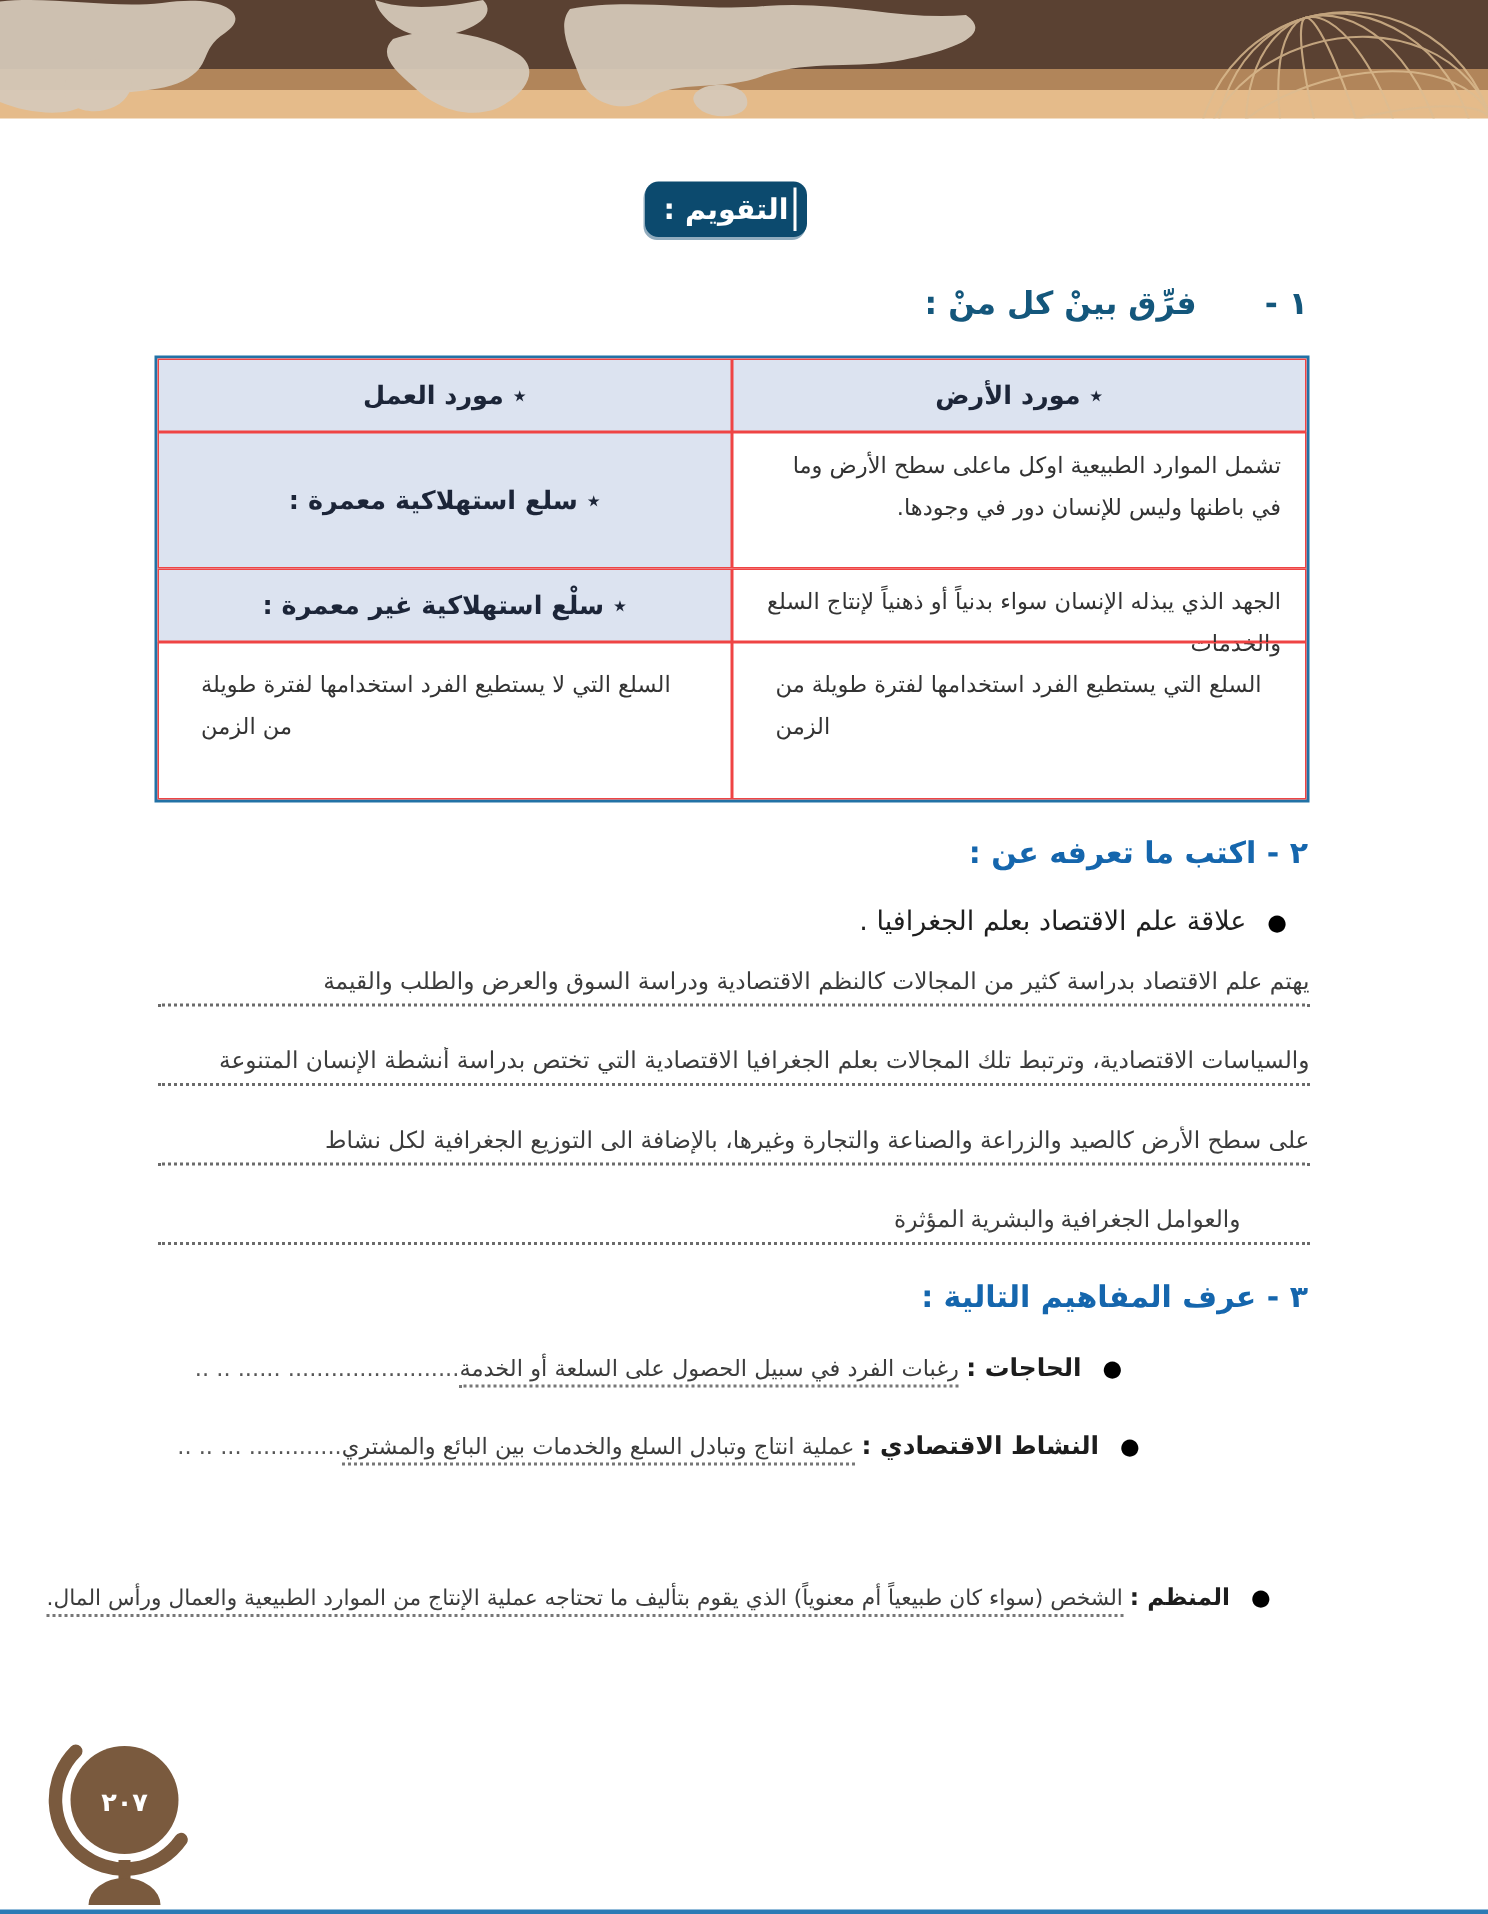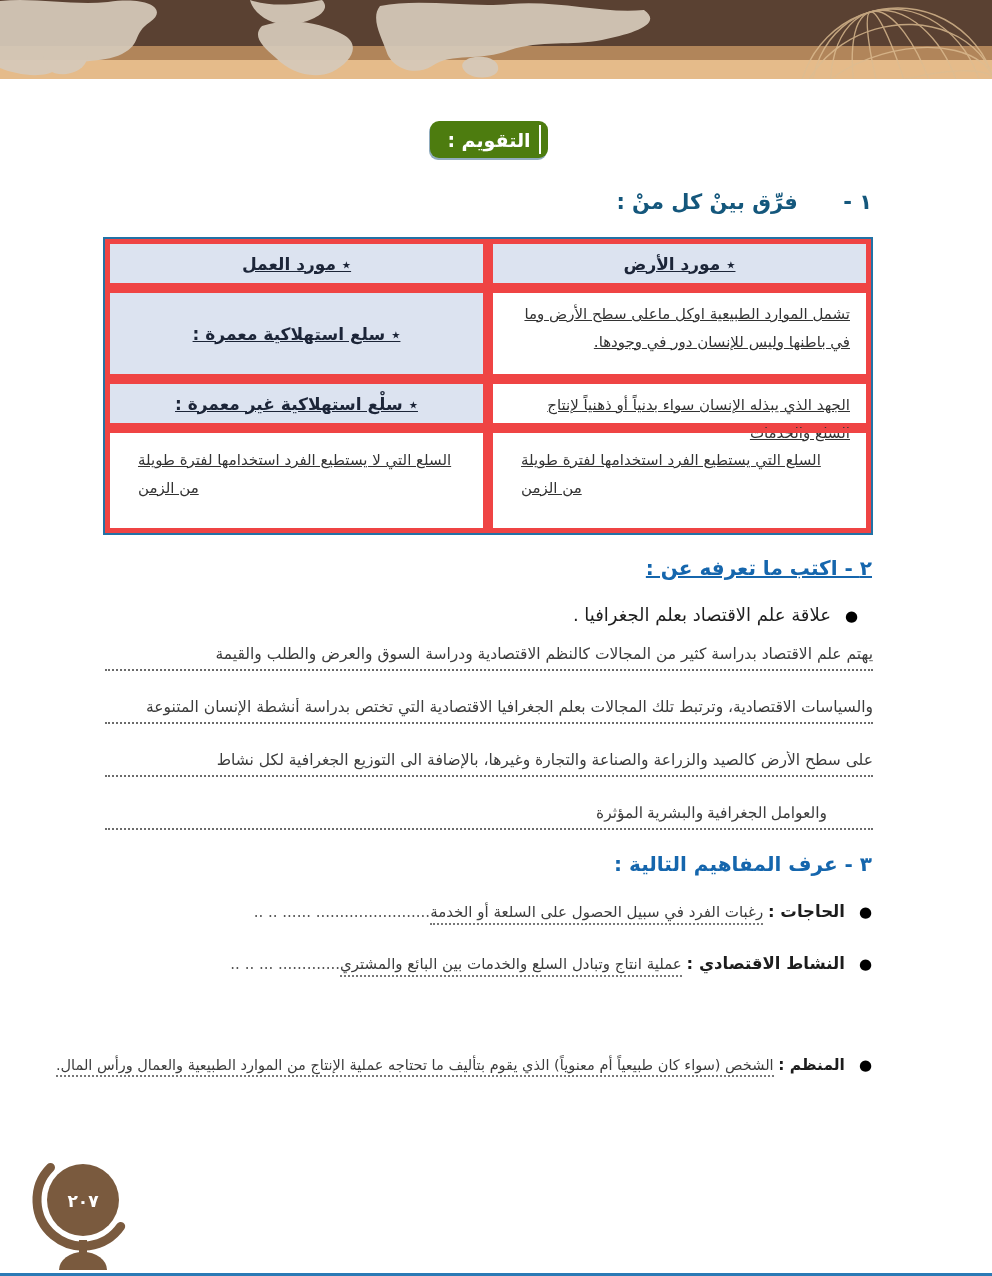--- a/index.html
+++ b/index.html
@@ -12,22 +12,22 @@
 
   
   .banner { position:absolute; top:0; left:0; width:992px; height:79px; }
   .band-dark  { position:absolute; top:0;  left:0; width:100%; height:46px; background:#5a4132; }
   .band-mid   { position:absolute; top:46px; left:0; width:100%; height:14px; background:#b1855a; }
   .band-light { position:absolute; top:60px; left:0; width:100%; height:19px; background:#e5bb8a; }
   .banner svg { position:absolute; top:0; left:0; }
 
   
   .badge {
-    position:absolute; top:121px; left:430px; width:118px; height:37px;
-    background:#4d7c0f; border-radius:9px; color:#fff;
+    position:absolute; top:121px; left:430px; width:108px; height:37px;
+    background:#0c4a6e; border-radius:9px; color:#fff;
     display:flex; align-items:center; justify-content:center;
     font-size:19px; font-weight:bold;
     box-shadow:-1px 2px 0 rgba(10,70,110,.45);
   }
   .badge-line { position:absolute; top:4px; bottom:4px; right:7px; width:2px; background:#fff; }
 
   
   .q1-heading {
     position:absolute; top:190px; right:120px;
     color:#14577c; font-size:21px; font-weight:bold;
@@ -40,21 +40,21 @@
 
   
   .cmp-table {
     position:absolute; top:237px; left:103px; width:770px;
     border:2px solid #2272a6;
     display:grid;
     grid-template-columns:1fr 1fr;
     grid-template-rows:49px 91px 49px 105px;
     background:#fff;
   }
-  .cmp-cell { border:5px solid #ef4444;text-decoration:underline; }
+  .cmp-cell { border:1px solid #ef4444; }
   .cmp-head {
     background:#dce3f0; display:flex; align-items:center; justify-content:center;
     font-size:17px; font-weight:bold; color:#1c2538;
   }
   .cmp-body {
     font-size:15px; color:#333; line-height:1.85; padding:8px 16px;
     text-align:right;
   }
   .cmp-body.centered { text-align:left; padding:14px 28px; }
 
@@ -71,21 +71,21 @@
     border-bottom:2px dotted #6b6b6b;
     font-size:15.5px; color:#3c3c3c; text-align:right;
     white-space:nowrap; overflow:hidden;
   }
   .answer-line.indent { padding-right:46px;font-family:Liberation Serif, serif; }
 
   
   .q3-item {
     position:absolute; right:120px; left:6px;
     font-size:15px; color:#3c3c3c; white-space:nowrap; overflow:visible;
-    text-align:right;
+    text-align:center;
   }
   .q3-item .term { font-weight:bold; color:#1d1d1d; font-size:16.5px; }
   .q3-item .def  { border-bottom:2px dotted #777; padding-bottom:2px; }
   .q3-item .trail{ color:#555; letter-spacing:1px; }
   .q3-item.small { font-size:14.5px; }
   .q3-item.small .term { font-size:15.5px; }
 
   
   .globe { position:absolute; left:25px; top:1156px; }
   .bottom-rule {
@@ -139,21 +139,21 @@
     <div class="cmp-cell cmp-head">٭ مورد الأرض</div>
     <div class="cmp-cell cmp-head">٭ مورد العمل</div>
     <div class="cmp-cell cmp-body">تشمل الموارد الطبيعية اوكل ماعلى سطح الأرض وما في باطنها وليس للإنسان دور في وجودها.</div>
     <div class="cmp-cell cmp-head">٭ سلع استهلاكية معمرة :</div>
     <div class="cmp-cell cmp-body">الجهد الذي يبذله الإنسان سواء بدنياً أو ذهنياً لإنتاج السلع والخدمات</div>
     <div class="cmp-cell cmp-head">٭ سلْع استهلاكية غير معمرة :</div>
     <div class="cmp-cell cmp-body centered">السلع التي يستطيع الفرد استخدامها لفترة طويلة من الزمن</div>
     <div class="cmp-cell cmp-body centered">السلع التي لا يستطيع الفرد استخدامها لفترة طويلة من الزمن</div>
   </div>
 
-  <div class="q-heading" style="top:556px;text-decoration:underline;">٢ - اكتب ما تعرفه عن :</div>
+  <div class="q-heading" style="top:556px;">٢ - اكتب ما تعرفه عن :</div>
 
   <div class="q2-bullet">
     <span class="dot">●</span><span>علاقة علم الاقتصاد بعلم الجغرافيا .</span>
   </div>
 
   <div class="answer-line" style="top:645px;">يهتم علم الاقتصاد بدراسة كثير من المجالات كالنظم الاقتصادية ودراسة السوق والعرض والطلب والقيمة</div>
   <div class="answer-line" style="top:698px;">والسياسات الاقتصادية، وترتبط تلك المجالات بعلم الجغرافيا الاقتصادية التي تختص بدراسة أنشطة الإنسان المتنوعة</div>
   <div class="answer-line" style="top:751px;">على سطح الأرض كالصيد والزراعة والصناعة والتجارة وغيرها، بالإضافة الى التوزيع الجغرافية لكل نشاط</div>
   <div class="answer-line indent" style="top:804px;">والعوامل الجغرافية والبشرية المؤثرة</div>
 

